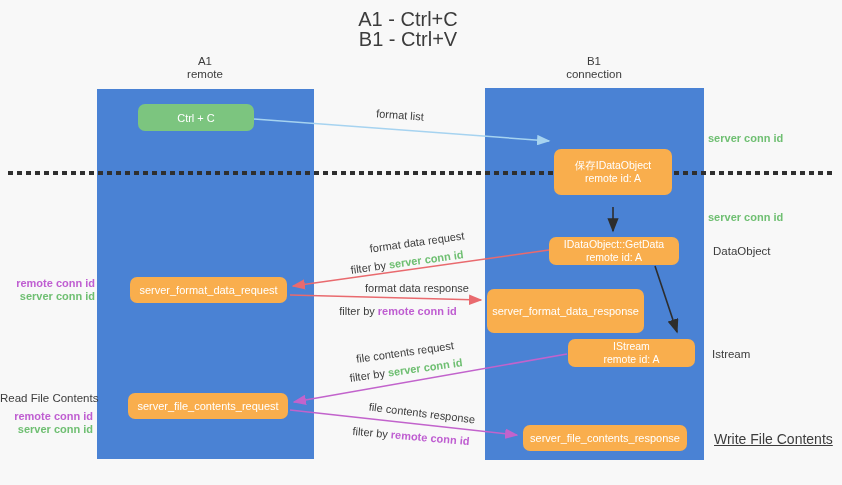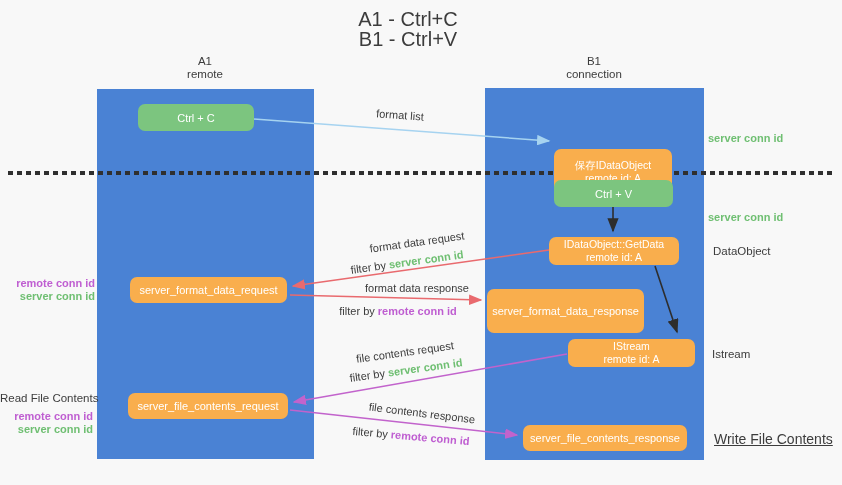--- a/index.html
+++ b/index.html
@@ -84,23 +84,20 @@
 
   <div class="abs box green single" style="left:138px;top:104px;width:116px;height:27px;">
     <div>Ctrl + C</div>
   </div>
 
   <div class="abs box orange" style="left:554px;top:128px;width:118px;height:46px;margin-top:21px;">
     <div class="l1">保存IDataObject</div>
     <div class="l2">remote id: A</div>
   </div>
 
-  <div class="abs box green single" style="left:554px;top:180px;width:119px;height:27px;">
-    <div>Ctrl + V</div>
-  </div>
 
   <div class="abs box orange" style="left:549px;top:237px;width:130px;height:28px;">
     <div class="l1">IDataObject::GetData</div>
     <div class="l2">remote id: A</div>
   </div>
 
   <div class="abs box orange single" style="left:130px;top:277px;width:157px;height:26px;">
     <div>server_format_data_request</div>
   </div>
 

